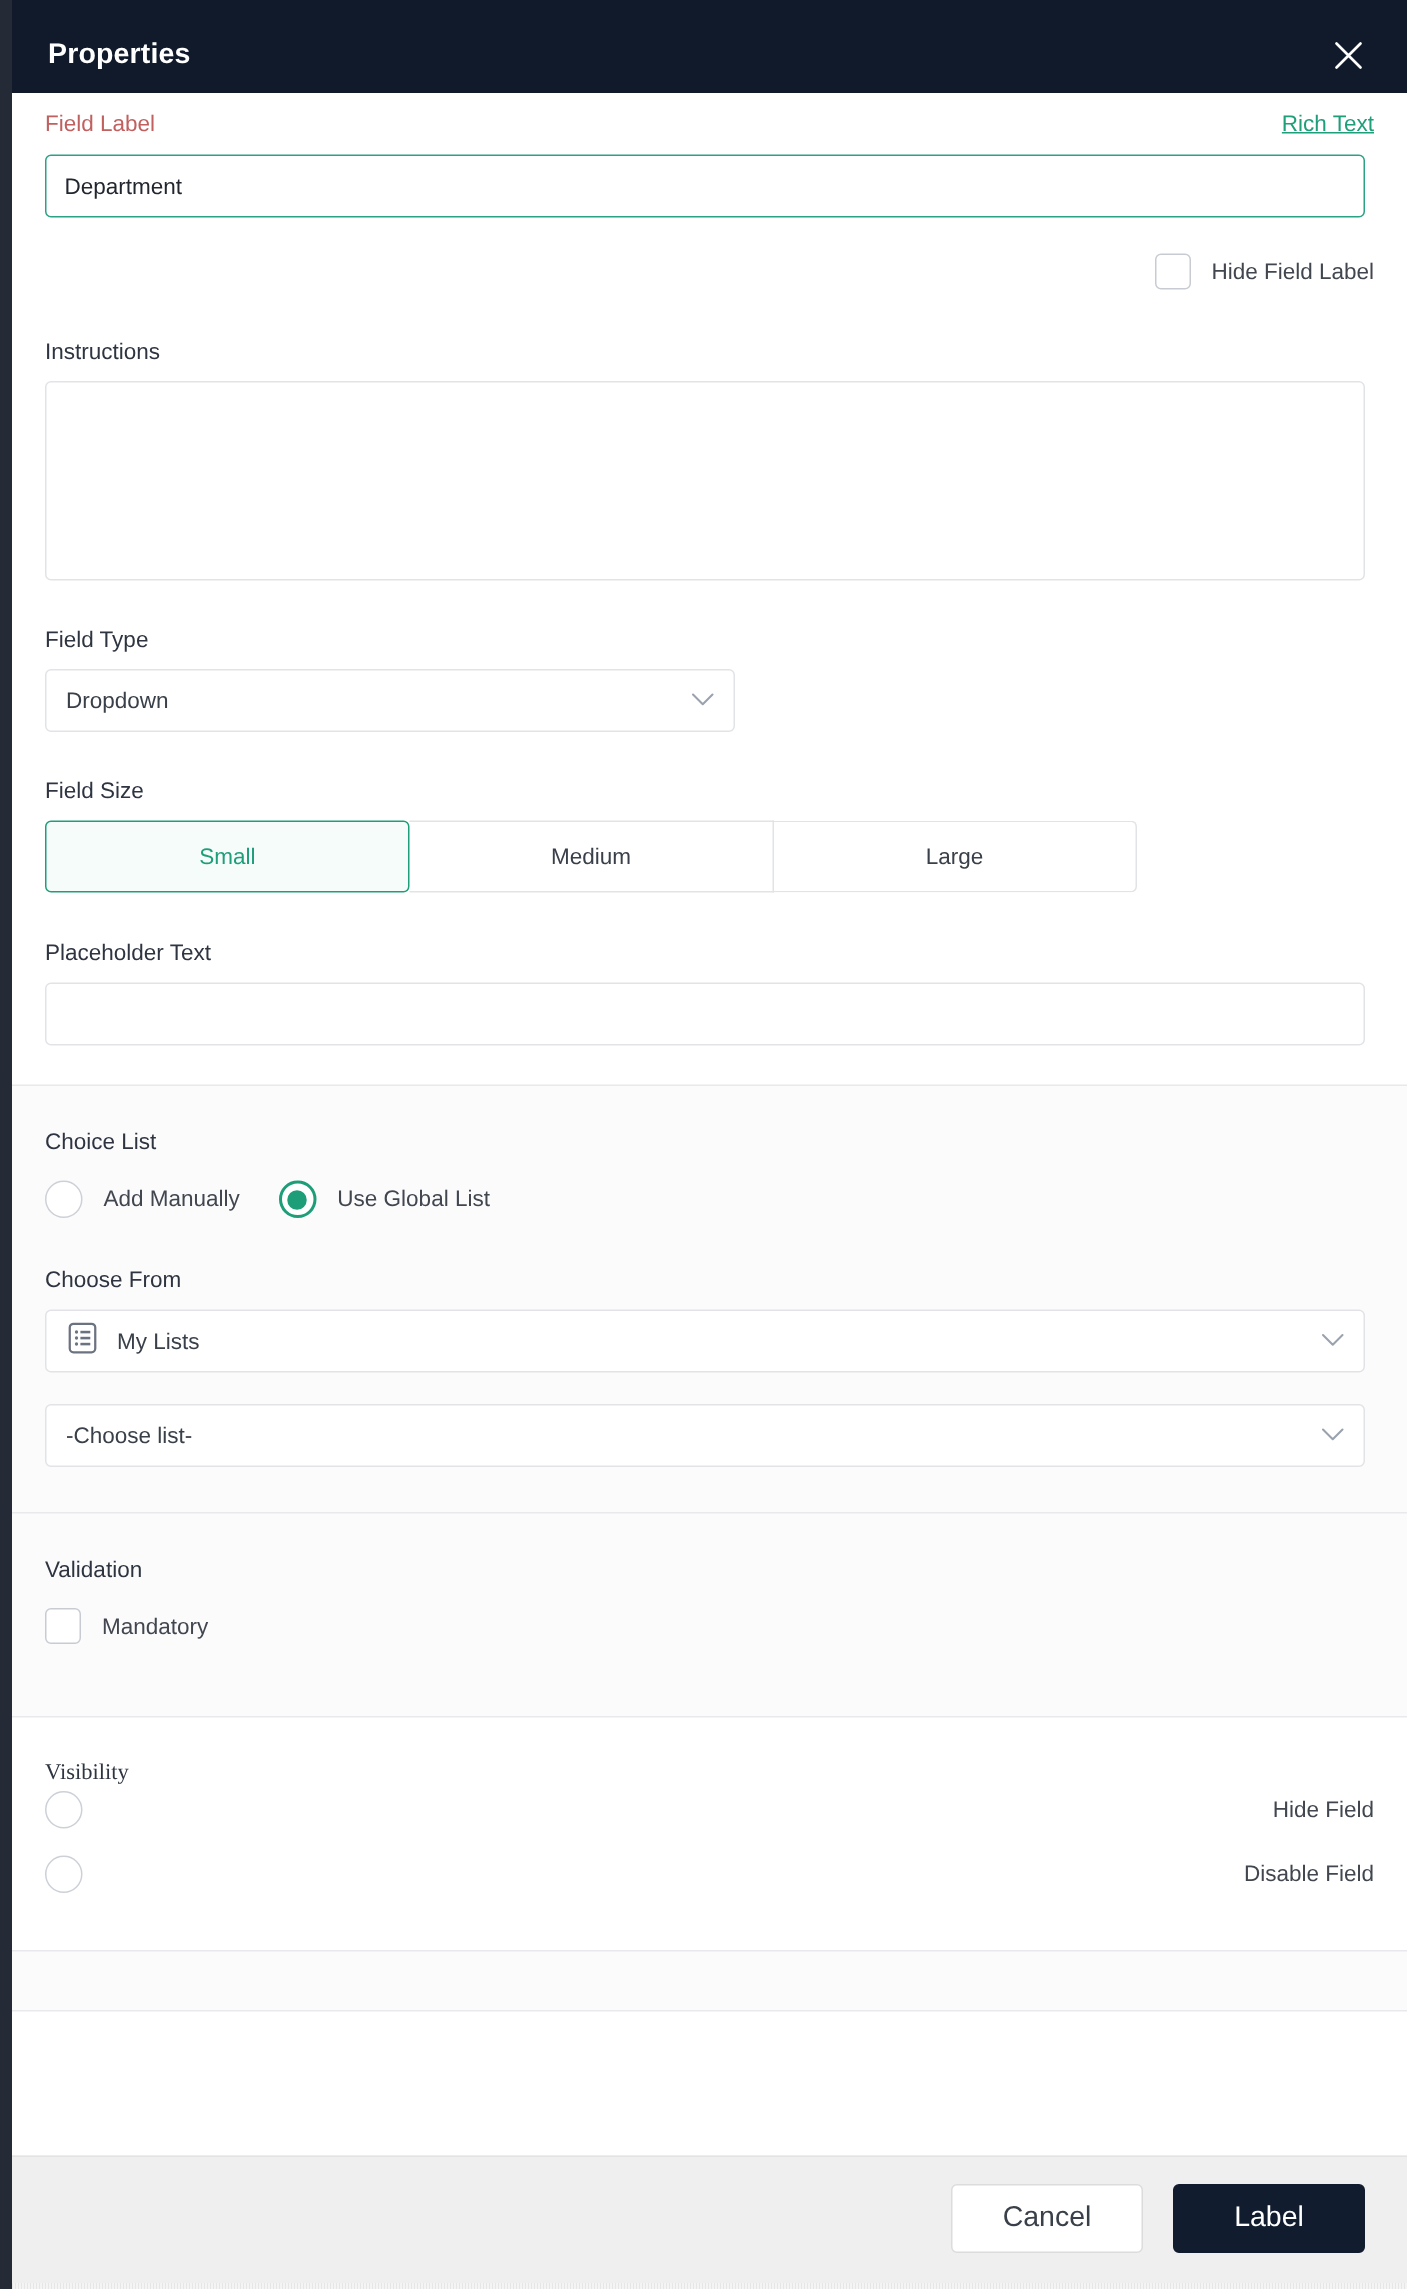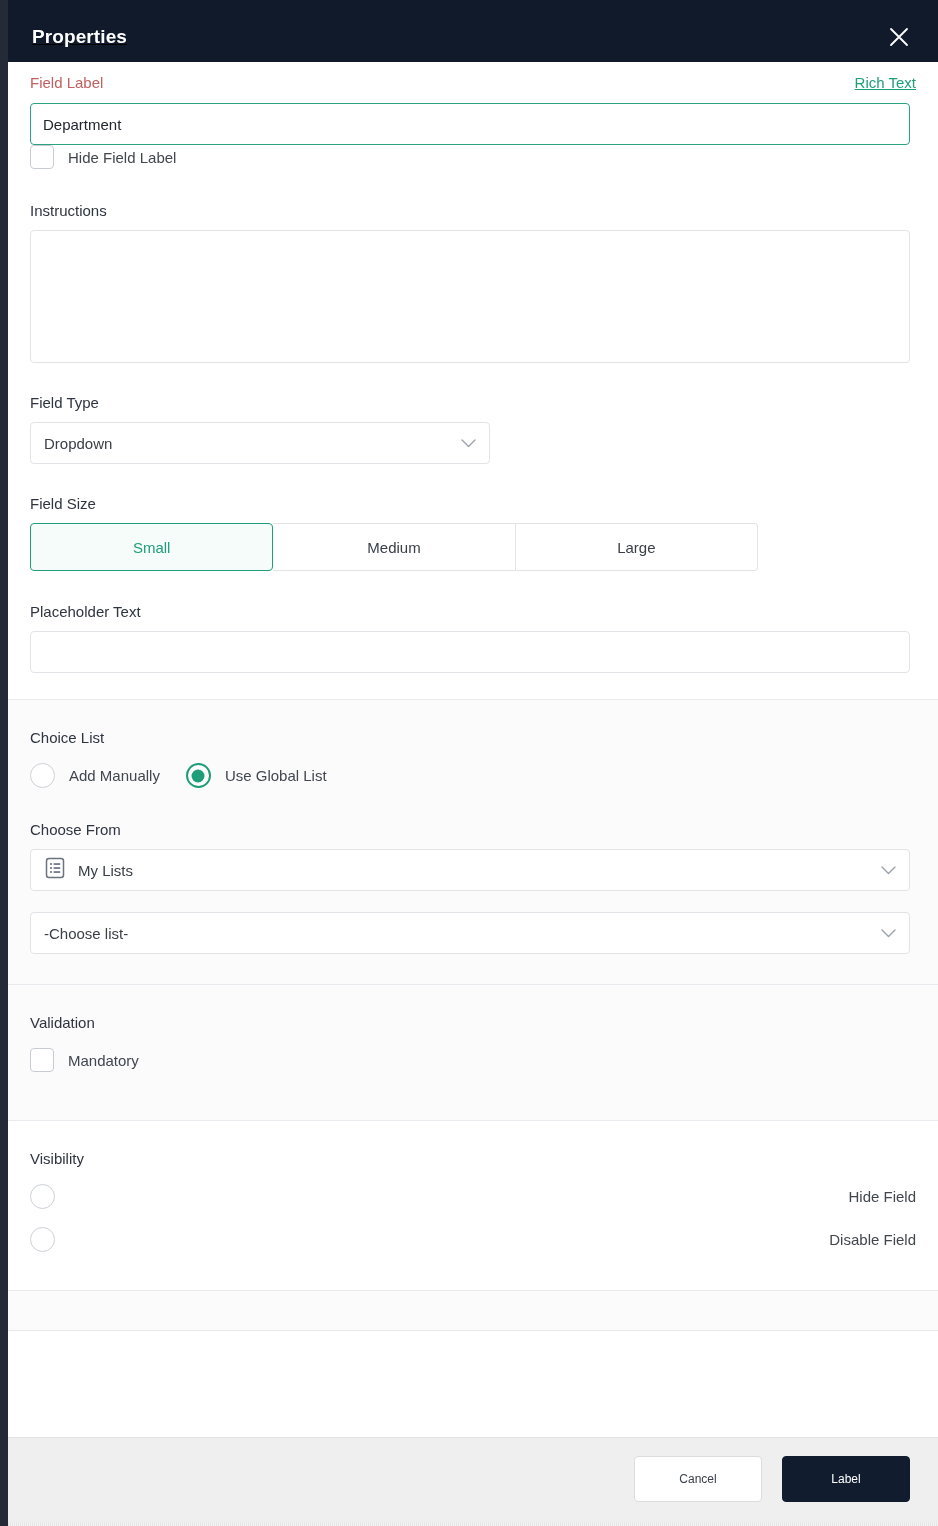--- a/index.html
+++ b/index.html
@@ -32,21 +32,20 @@
 
   
   .titlebar {
     position: relative;
     height: 74px;
     background: #101a2b;
     display: flex;
     align-items: center;
     justify-content: space-between;
     padding: 0 22px 0 32px;
-    text-decoration: underline;
   }
   .titlebar-title {
     color: #ffffff;
     font-size: 19px;
     font-weight: 600;
     letter-spacing: .1px;
   }
   .close-btn {
     width: 34px; height: 34px;
     display: flex; align-items: center; justify-content: center;
@@ -254,21 +253,21 @@
     align-items: center;
     justify-content: flex-end;
     padding: 0 28px 6px 0;
     gap: 20px;
   }
   .btn {
     height: 46px;
     min-width: 128px;
     border-radius: 4px;
     font-family: "Liberation Sans", sans-serif;
-    font-size: 12px;
+    font-size: 19px;
     cursor: pointer;
     display: flex;
     align-items: center;
     justify-content: center;
   }
   .btn-cancel {
     background: #ffffff;
     border: 1px solid #dcdcdc;
     color: #3a4049;
   }
@@ -304,21 +303,21 @@
 
     <div class="section" style="padding-top:12px;padding-bottom:26px;">
 
       <div class="row-between" style="margin-bottom:12px;">
         <span class="field-label required-red">Field Label</span>
         <span class="link-richtext">Rich Text</span>
       </div>
 
       <input class="text-input" type="text" value="Department" style="">
 
-      <div class="check-row" style="">
+      <div class="check-row" style="margin-top:24px;justify-content:flex-end;">
         <span class="checkbox-box"></span>
         <span class="check-label">Hide Field Label</span>
       </div>
 
       <div class="field-label" style="margin-top:34px;margin-bottom:12px;">Instructions</div>
       <textarea class="textarea-input" placeholder="" style=""></textarea>
 
       <div class="field-label" style="margin-top:32px;margin-bottom:12px;">Field Type</div>
       <div class="select-box w-small">
         <span class="select-value">Dropdown</span>
@@ -389,21 +388,21 @@
 
     <div class="section tinted divider-top" style="padding-top:30px;padding-bottom:48px;">
       <div class="field-label" style="margin-bottom:18px;">Validation</div>
       <div class="check-row">
         <span class="checkbox-box"></span>
         <span class="check-label">Mandatory</span>
       </div>
     </div>
 
     <div class="section divider-top" style="padding-top:30px;padding-bottom:38px;">
-      <div class="field-label" style="margin-bottom:18px;">Visibility</div>
+      <div class="field-label" style="margin-bottom:4px;font-family:Liberation Serif, serif;">Visibility</div>
       <div class="radio-row">
         <span class="radio-dot"></span>
         <span class="radio-label">Hide Field</span>
       </div>
       <div class="radio-row" style="margin-top:18px;">
         <span class="radio-dot"></span>
         <span class="radio-label">Disable Field</span>
       </div>
     </div>
 

